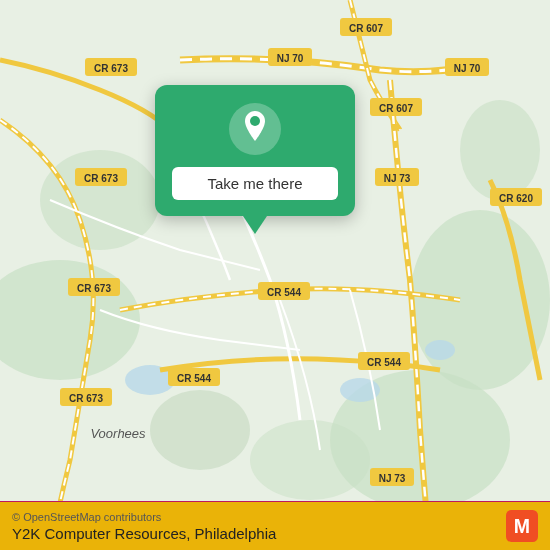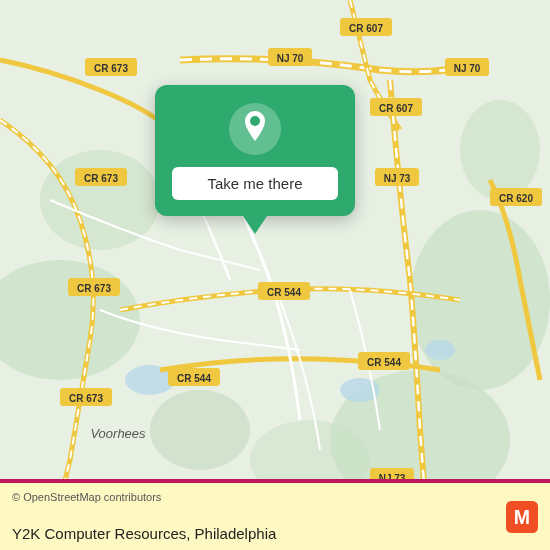--- a/index.html
+++ b/index.html
@@ -75,44 +75,43 @@
       cursor: pointer;
       white-space: nowrap;
     }
 
     
     #bottom-bar {
       position: absolute;
       bottom: 0;
       left: 0;
       width: 100%;
-      background: #fef9c3;
+      background: #eab308;
       padding: 8px 12px 8px 12px;
       display: flex;
       align-items: center;
       justify-content: space-between;
-      border-top: 4px solid #be185d;
+      border-top: 1px solid #be185d;
     }
 
     #bottom-left {
       display: flex;
       flex-direction: column;
     }
 
     #attribution-text {
       font-size: 11px;
       color: #555;
       margin-bottom: 2px;
     }
 
     #business-name {
       font-size: 15px;
       color: #222;
       font-weight: 400;
-      margin-top: 20px;
     }
 
     #moovit-logo {
       display: flex;
       align-items: center;
       gap: 4px;
     }
 
     #moovit-icon {
       width: 32px;

